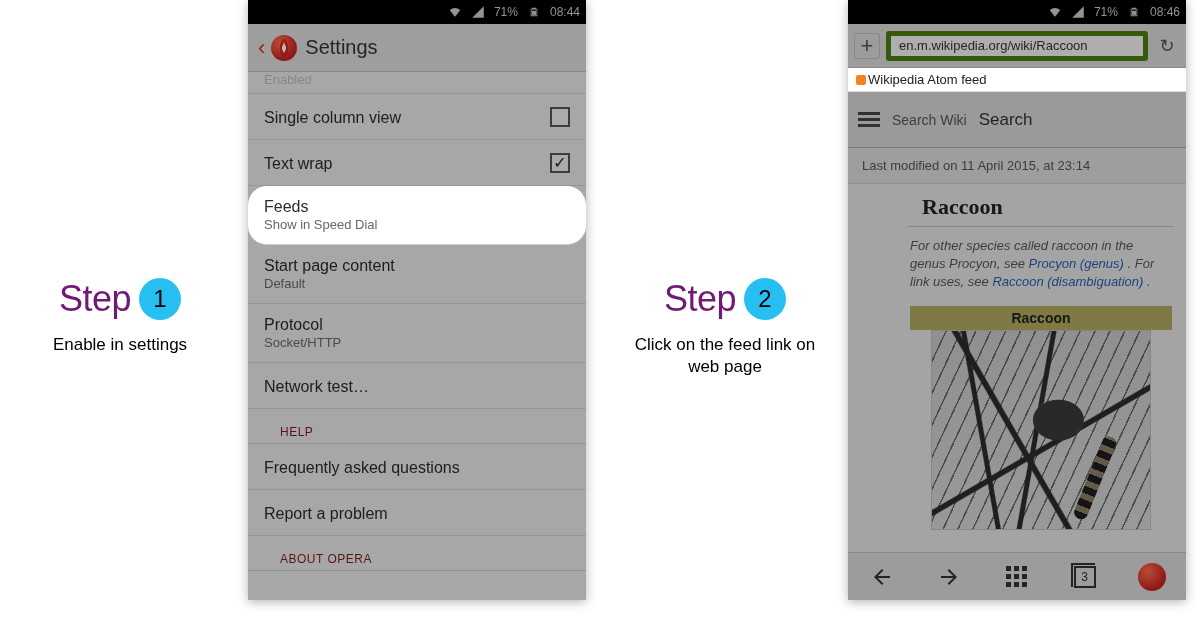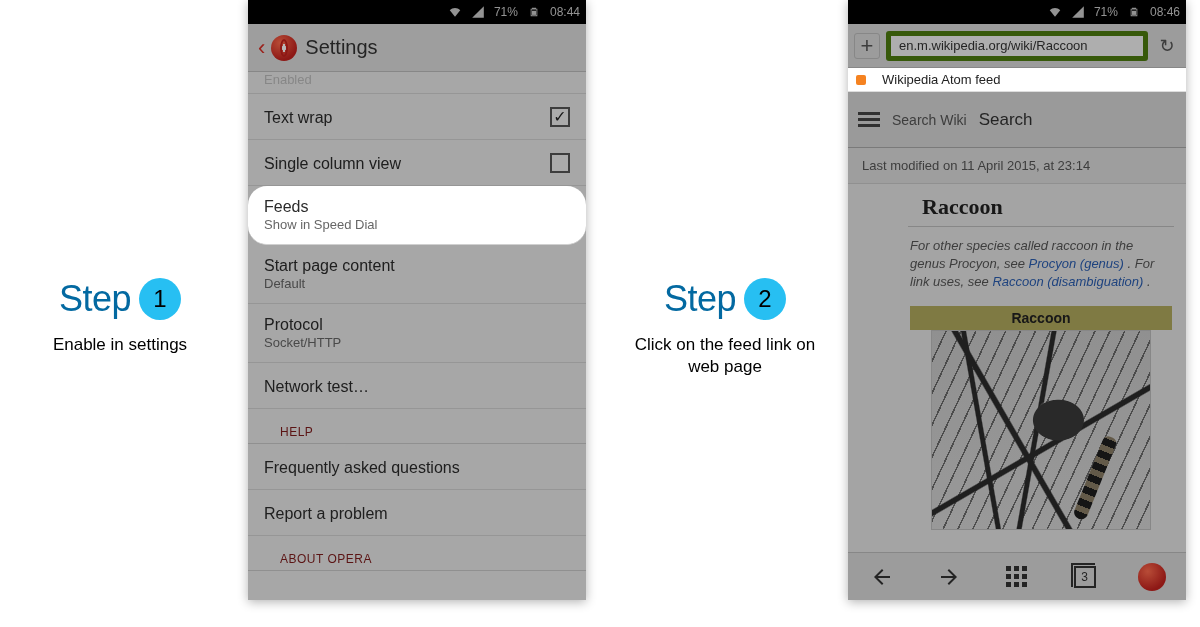--- a/index.html
+++ b/index.html
@@ -19,21 +19,21 @@
   .step-block.two { left: 625px; top: 278px; width: 200px; }
   .step-line {
     display: flex;
     align-items: center;
     justify-content: center;
     gap: 8px;
   }
   .step-word {
     font-size: 36px;
     font-weight: 300;
-    color: #0369a1;
+    color: #701a75;
     letter-spacing: -0.5px;
   }
   .step-circle {
     width: 42px; height: 42px;
     background: #27bff2;
     border-radius: 50%;
     display: flex; align-items: center; justify-content: center;
     font-size: 24px; color: #000;
   }
   .step-caption {
@@ -171,21 +171,21 @@
     border-radius:3px; display:flex; align-items:center; padding:0 8px;
     font-size:13px; color:#333;
   }
   .reload-btn { width:26px; text-align:center; color:#555; font-size:18px; }
 
   .feedbar {
     position: relative;
     z-index: 100;
     background:#fff;
     padding: 4px 8px;
-    display:flex; align-items:center; gap:16px;
+    display:flex; align-items:center; gap:2px;
     font-size:13px; color:#222;
     border-bottom:1px solid #ddd;
   }
   .feed-icon {
     width:10px; height:10px; background:#f58220; border-radius:2px;
     display:inline-block;
   }
 
   .wiki-header {
     height: 56px; background:#d6d6d6; border-bottom:1px solid #aaa;
@@ -335,26 +335,26 @@
     <span class="opera-logo-sm"></span>
     <span class="settings-title">Settings</span>
   </div>
 
   <div class="scroll-area">
     <div class="list">
       <div class="row cutoff" style="min-height:4px;padding:0 16px 6px;">
         <span class="label" style="color:#bbb;">Enabled</span>
       </div>
       <div class="row">
+        <span class="label">Single column view</span>
+        <span class="check"></span>
+      </div>
+      <div class="row">
         <span class="label">Text wrap</span>
         <span class="check">✓</span>
-      </div>
-      <div class="row">
-        <span class="label">Single column view</span>
-        <span class="check"></span>
       </div>
 
       <div class="row highlight-row">
         <span class="label">Feeds</span>
         <span class="sub">Show in Speed Dial</span>
       </div>
 
       <div class="row">
         <span class="label">Start page content</span>
         <span class="sub">Default</span>

